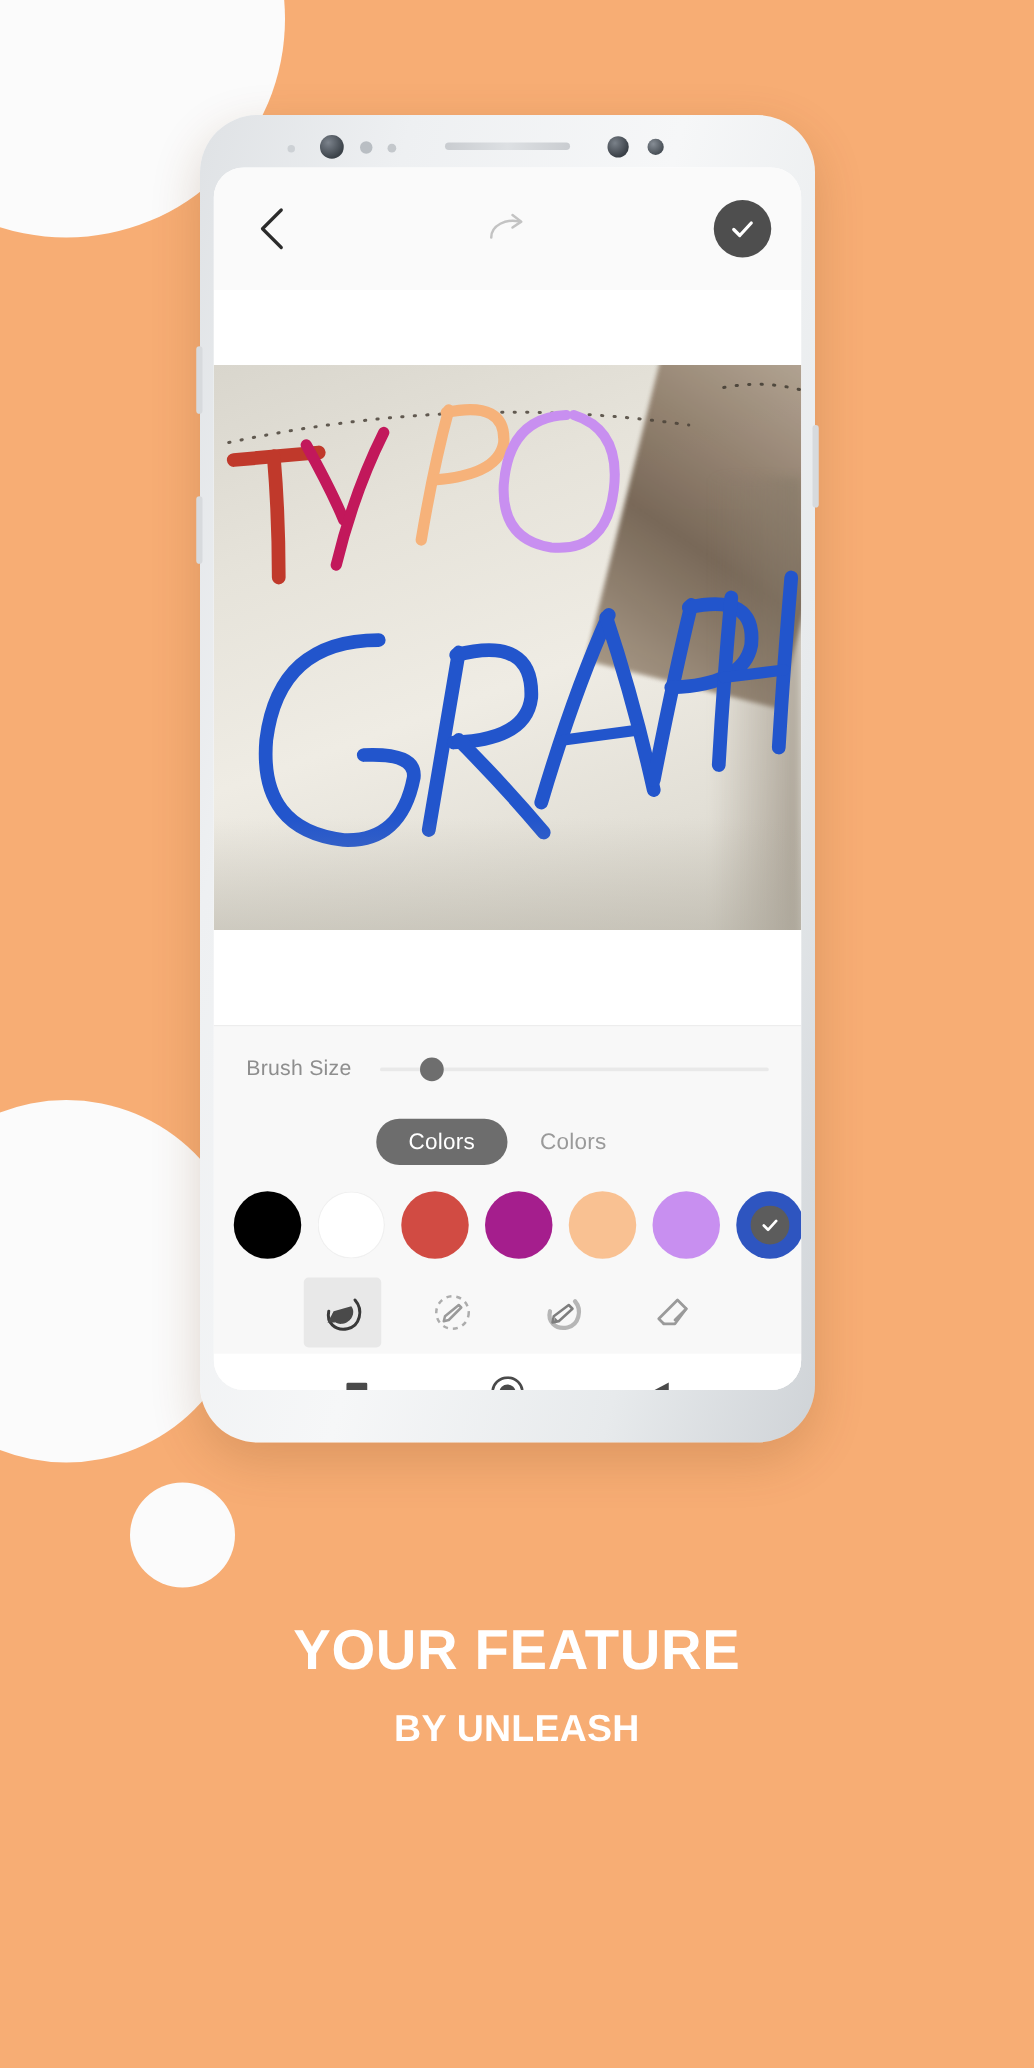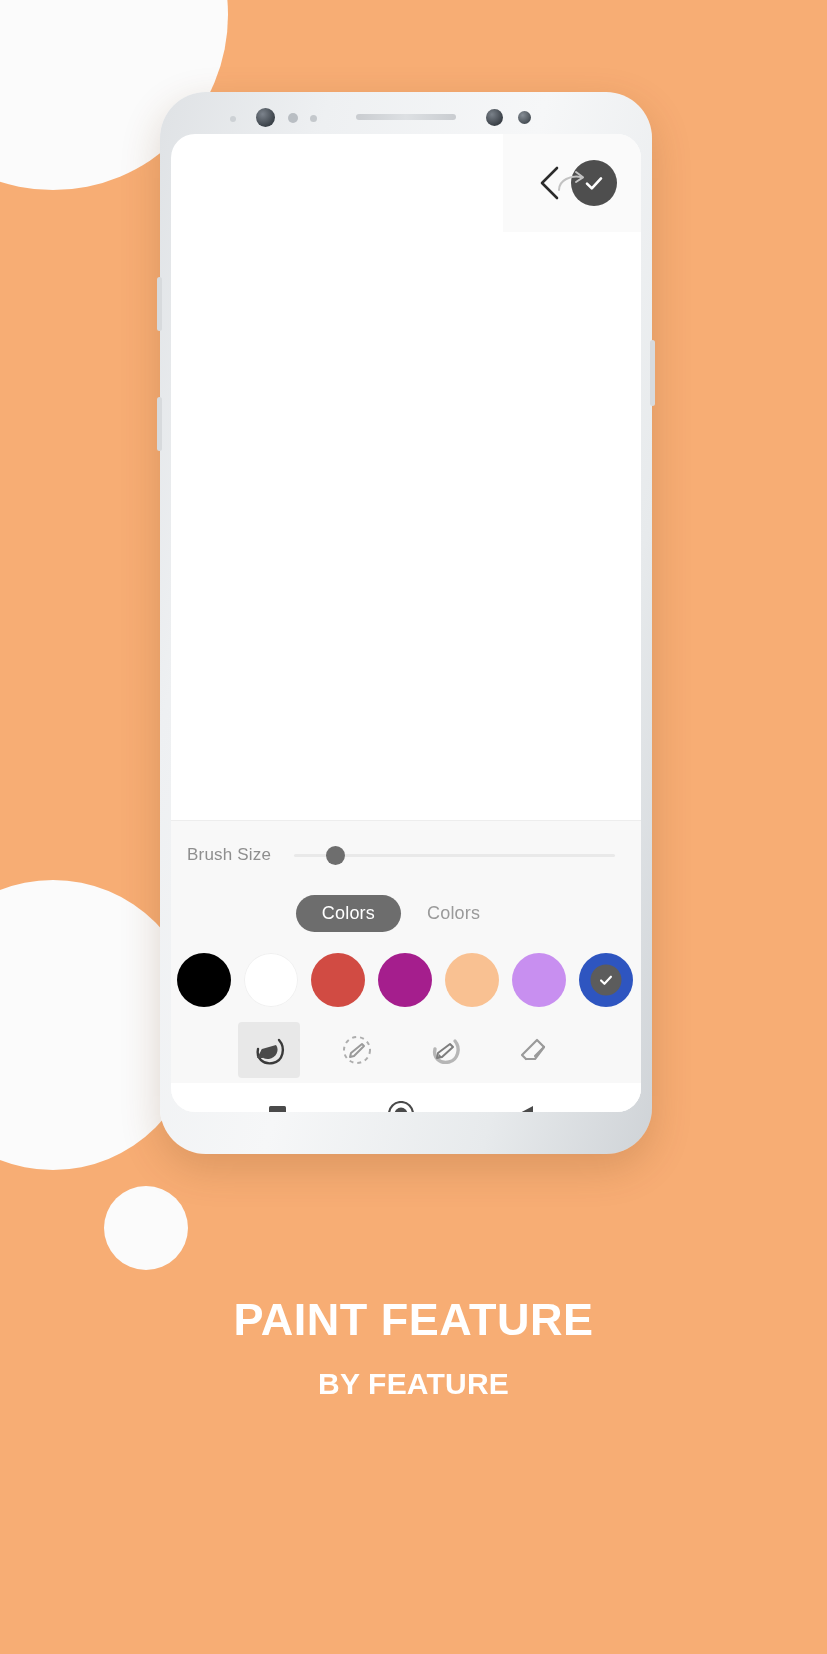--- a/index.html
+++ b/index.html
@@ -27,21 +27,21 @@
     background: linear-gradient(105deg,#dfe2e5 0%,#eef0f2 22%,#f6f7f8 50%,#e7eaec 78%,#cfd3d7 100%);
     border-radius: 46px;
     box-shadow: 0 14px 40px rgba(110,60,20,.20);
   }
   .phone-screen {
     position: absolute;
     left: 11px; top: 42px; right: 11px; bottom: 42px;
     background: #ffffff;
     border-radius: 24px;
     overflow: hidden;
-    display: flex; flex-direction: column; align-items: flex-end;
+    display: flex; flex-direction: column;
   }
   
   .side-btn { position: absolute; background: #d7dadd; border-radius: 3px; }
   #side-btn-volume-up   { left: -3px; top: 185px; width: 5px;  height: 54px; }
   #side-btn-volume-down { left: -3px; top: 305px; width: 5px;  height: 54px; }
   #side-btn-power       { right: -3px; top: 248px; width: 5px; height: 66px; }
 
   
   .sensor { position: absolute; border-radius: 50%; }
   #earpiece {
@@ -345,17 +345,17 @@
             <path d="M17 1 L1 9.5 L17 18 Z" fill="#4A4A4A"></path>
           </svg>
         </div>
       </div>
 
     </div>
   </div>
 </div>
 
 <div id="promo-text">
-  <div id="promo-headline">PAINT FEATURE</div>
+  <div id="promo-headline">YOUR FEATURE</div>
   <div id="promo-sub">
-    <div>BY FEATURE</div>
+    <div>BY UNLEASH</div>
   </div>
 </div>
 
 </body></html>

